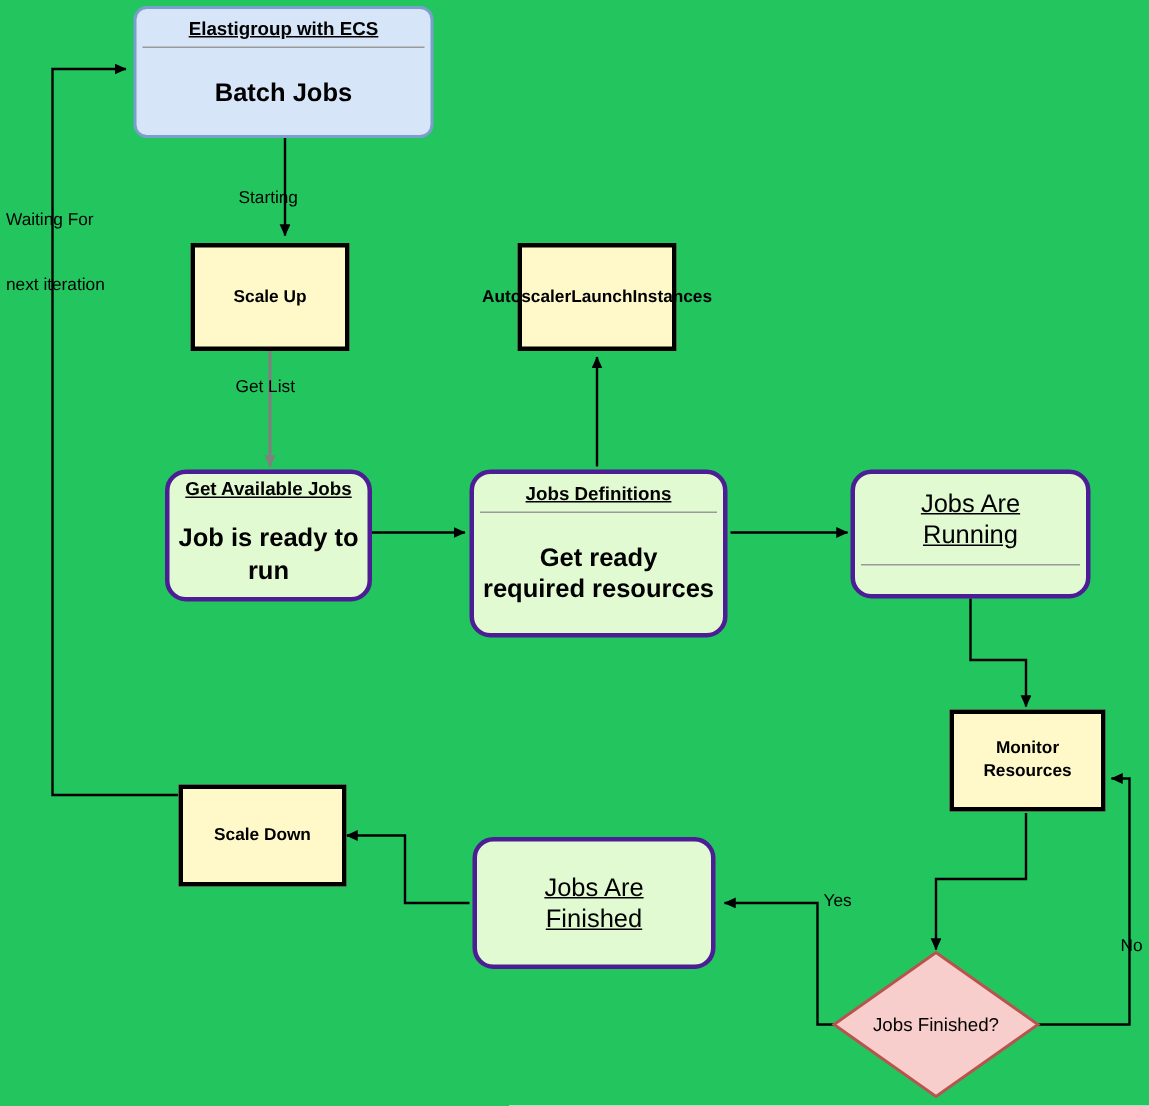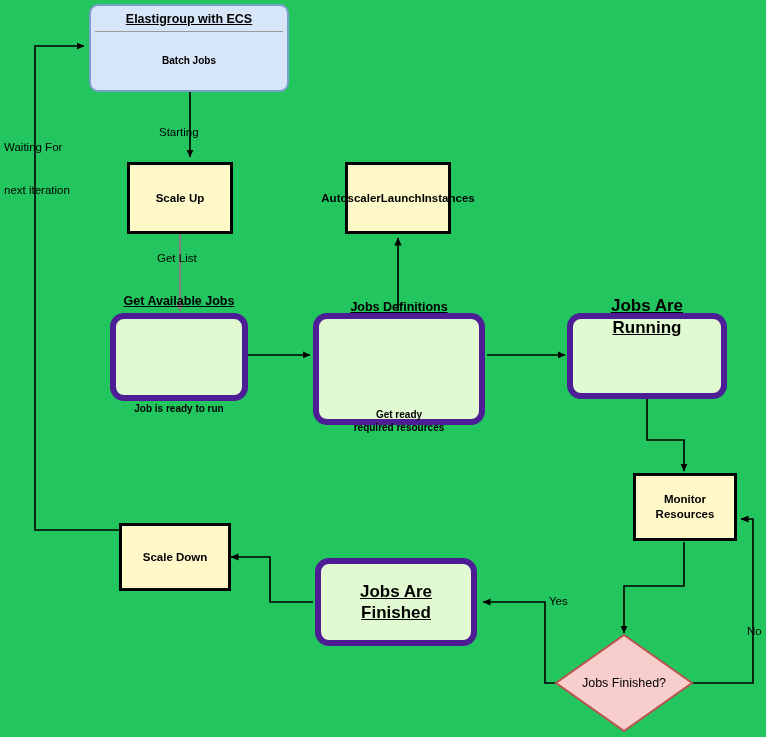--- a/index.html
+++ b/index.html
@@ -32,23 +32,22 @@
     flex-direction: column;
     align-items: stretch;
     justify-content: center;
     text-align: center;
     color: #000000;
   }
   .rect {
     border: 3px solid #000000;
   }
   .rounded {
-    border: 6px solid #4c1d95;
+    border: 3px solid #4c1d95;
     border-radius: 14px;
-    gap: 40px;
   }
   .fill-yellow { background: #fff9c9; }
   .fill-green  { background: #e2fad2; }
   .fill-blue   { background: #d7e5f8; }
 
   .node-blue {
     border: 2px solid #7a9fcc;
     border-radius: 9px;
   }
 
@@ -59,40 +58,40 @@
     line-height: 1.15;
     padding: 6px 4px 5px 4px;
   }
   .divider {
     height: 1px;
     background: #9a9a9a;
     margin: 0 4px;
   }
   .body-text {
     font-weight: bold;
-    font-size: 10px;
+    font-size: 17px;
     line-height: 1.25;
     padding: 10px 4px;
     flex: 1;
     display: flex;
     align-items: center;
     justify-content: center;
   }
   .plain-label {
     font-weight: bold;
     font-size: 11.5px;
     line-height: 1.3;
     width: 100%;
     display: flex;
     align-items: center;
     justify-content: center;
     height: 100%;
   }
   .big-title {
-    font-weight: bold;
+    font-weight: normal;
     text-decoration: underline;
     font-size: 17px;
     line-height: 1.25;
     padding: 9px 6px 8px 6px;
   }
   .empty-body {
     flex: 1;
   }
 
   

